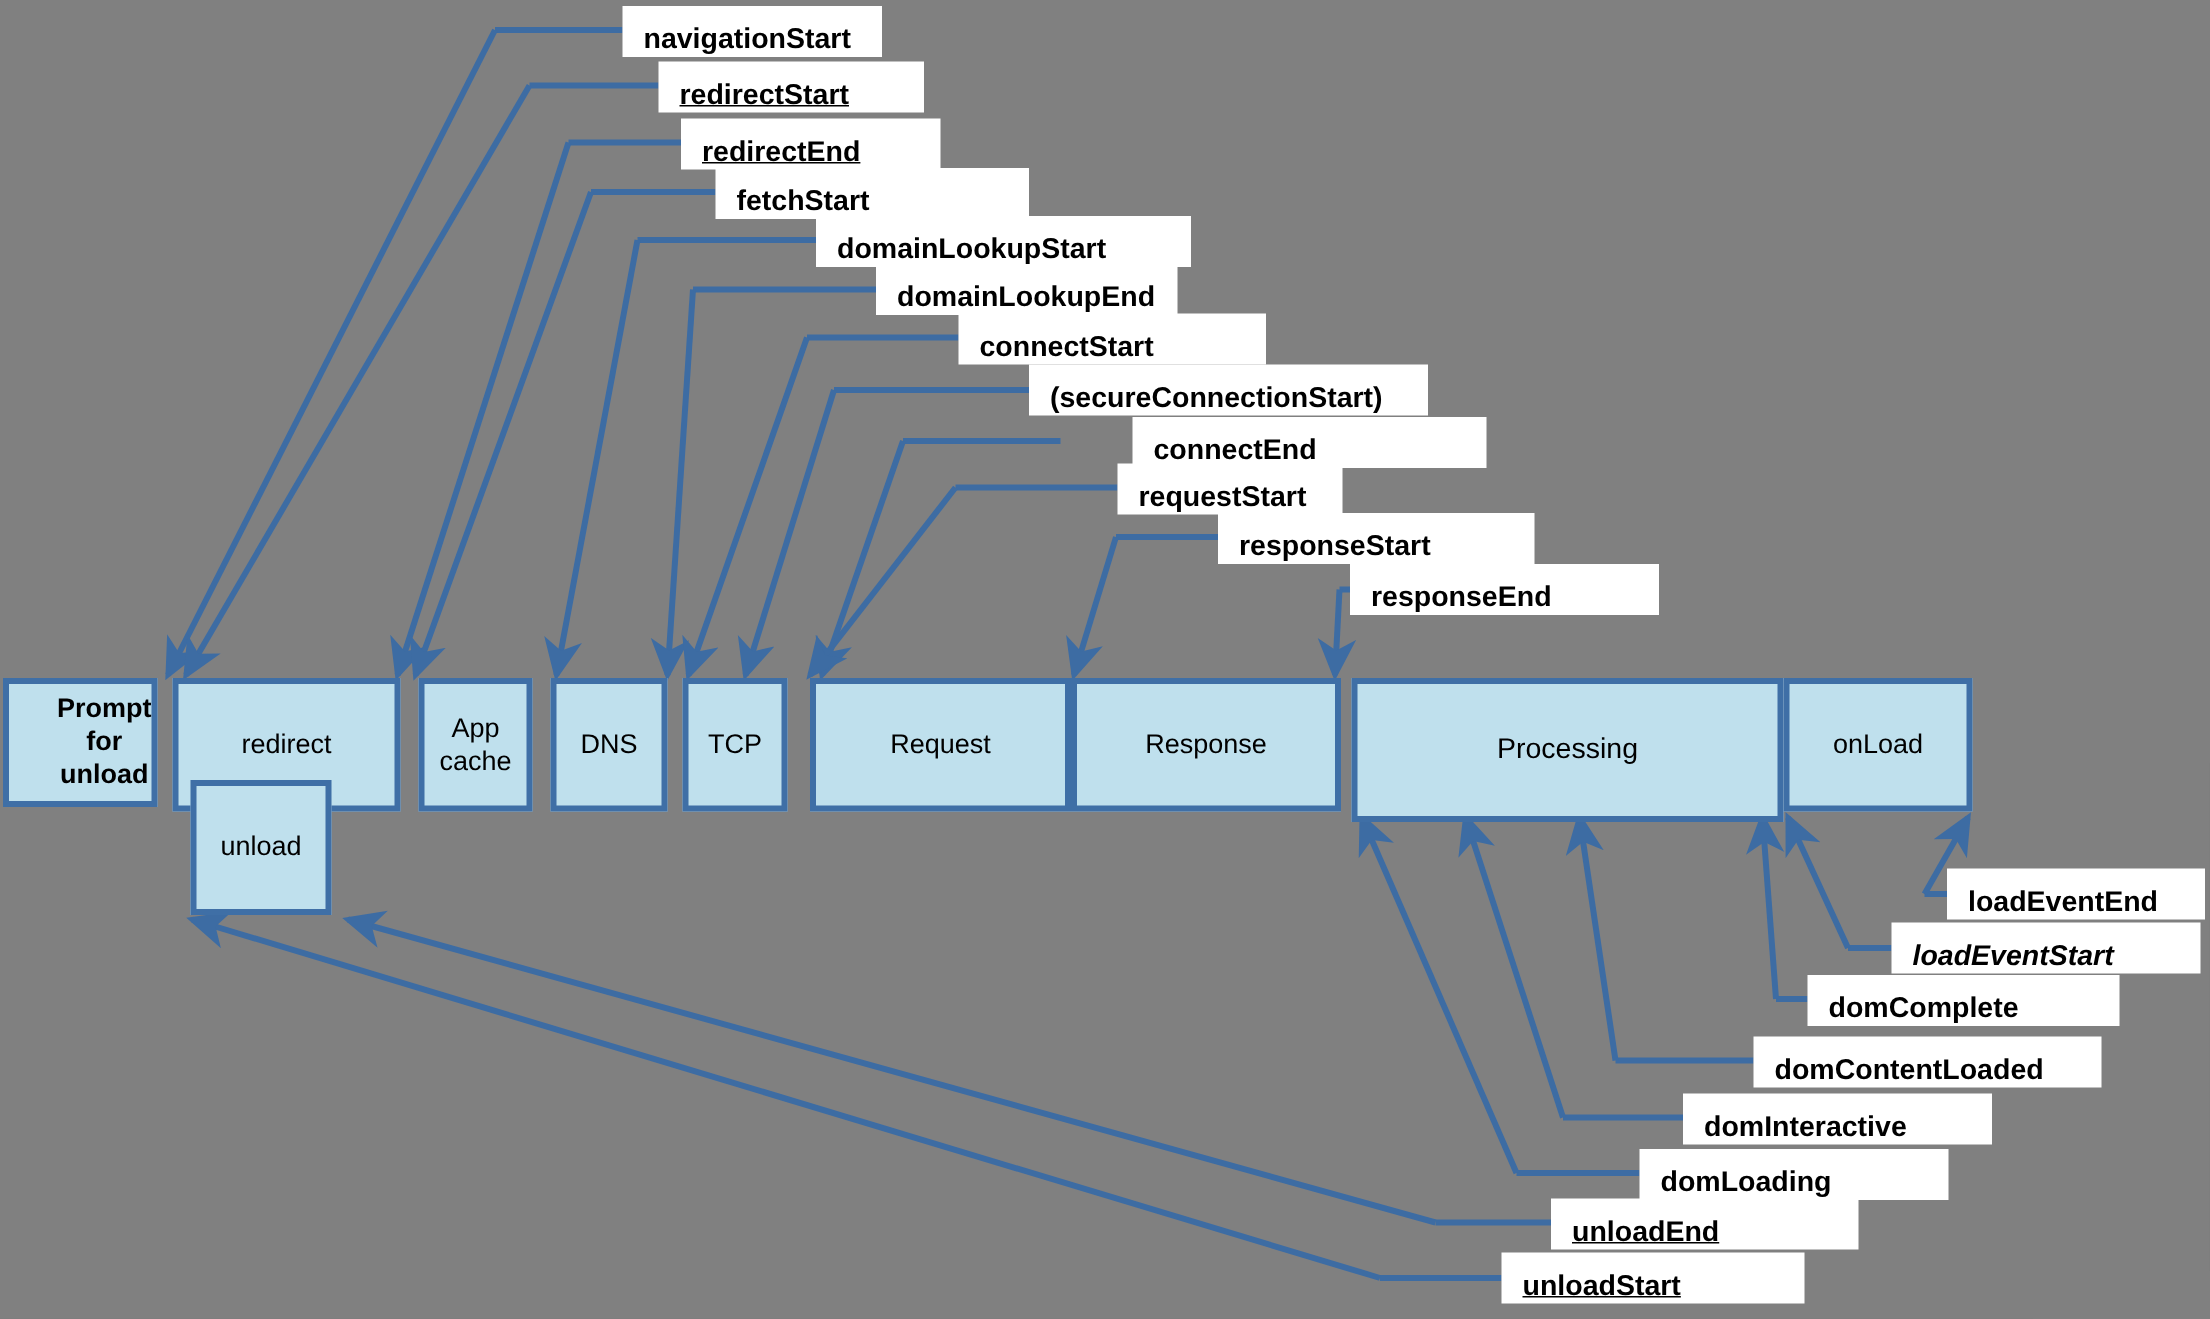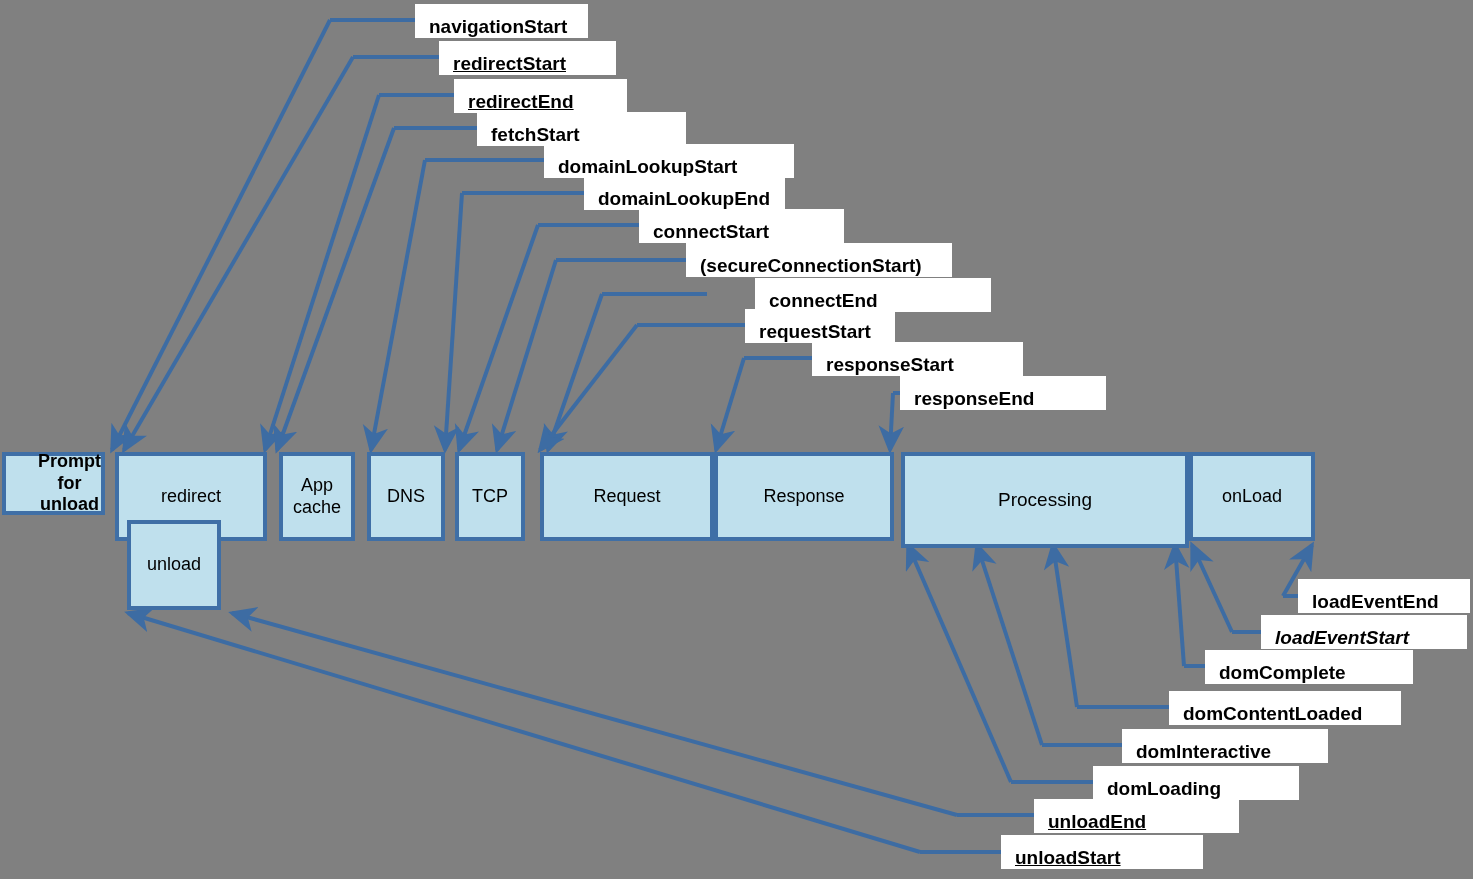--- a/index.html
+++ b/index.html
@@ -107,21 +107,21 @@
         <polyline points="1011,782 1093,782"></polyline>
         <polyline points="1011,782 908,545" marker-end="url(#ah)"></polyline>
         <polyline points="957,815 1034,815"></polyline>
         <polyline points="957,815 232,613" marker-end="url(#ah)"></polyline>
         <polyline points="920,852 1001,852"></polyline>
         <polyline points="920,852 128,613" marker-end="url(#ah)"></polyline>
       </g>
   </svg>
 
   <div id="phase-layer">
-      <div class="phase bold" style="left: 2px; top: 452px; width: 103px; height: 63px; font-size: 18px; padding-left: 32px;">
+      <div class="phase bold" style="left: 2px; top: 452px; width: 103px; height: 86px; font-size: 18px; padding-left: 32px;">
         <span style="white-space: pre-line;">Prompt
 for
 unload</span>
       </div>
       <div class="phase" style="left: 115px; top: 452px; width: 152px; height: 89px; font-size: 18px;">
         <span style="white-space: pre-line;">redirect</span>
       </div>
       <div class="phase sub" style="left: 127px; top: 520px; width: 94px; height: 90px; font-size: 18px;">
         <span style="white-space: pre-line;">unload</span>
       </div>

